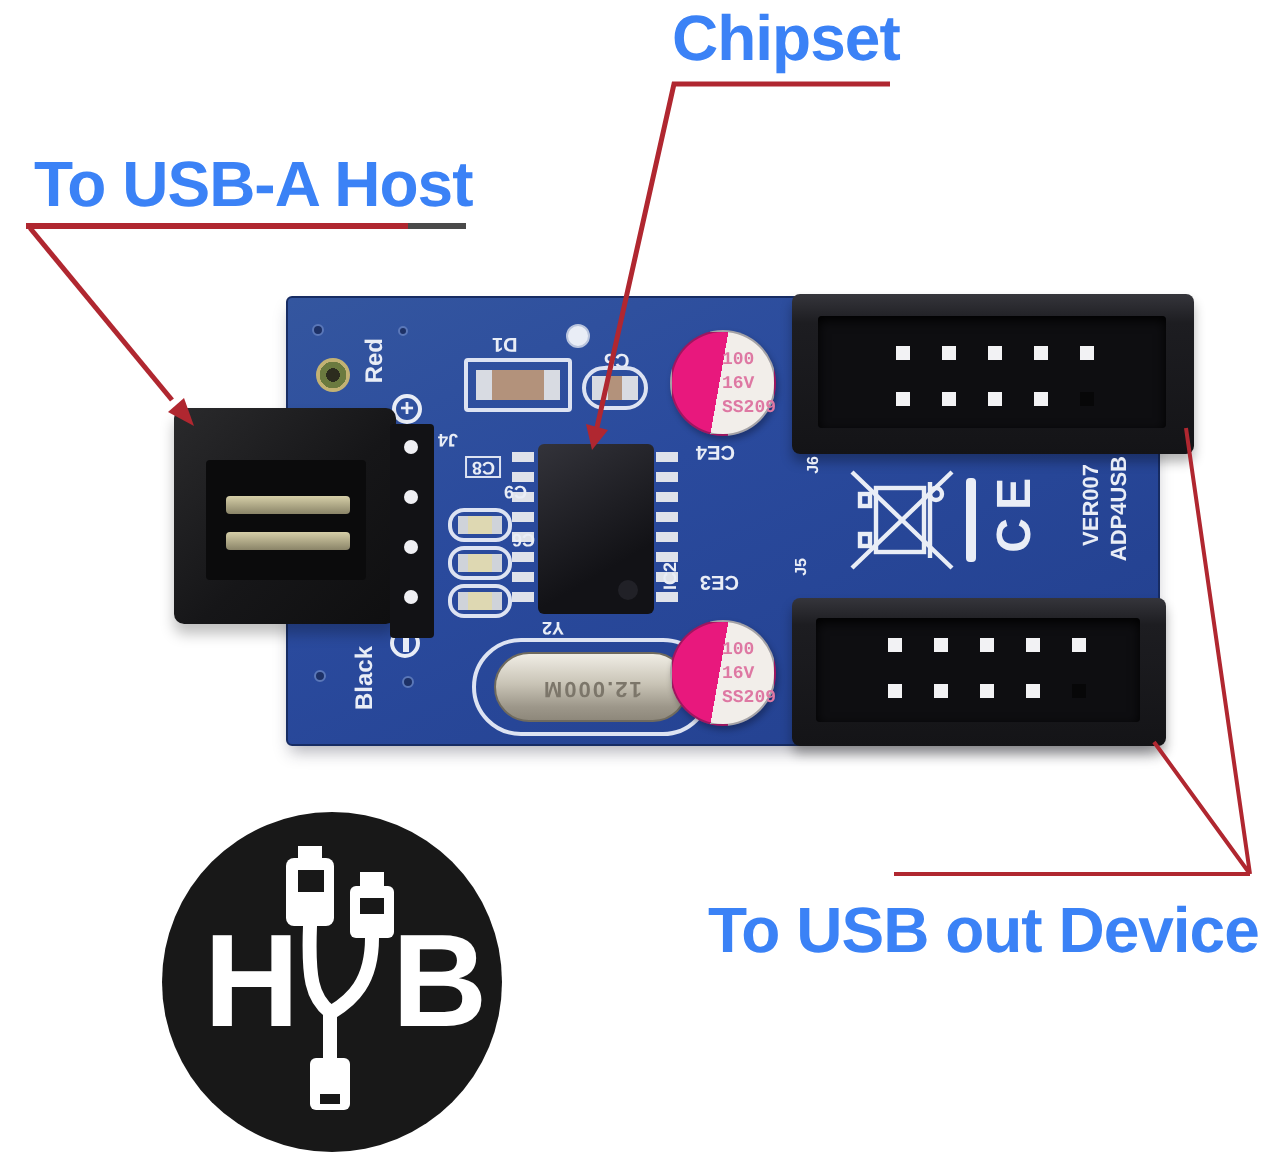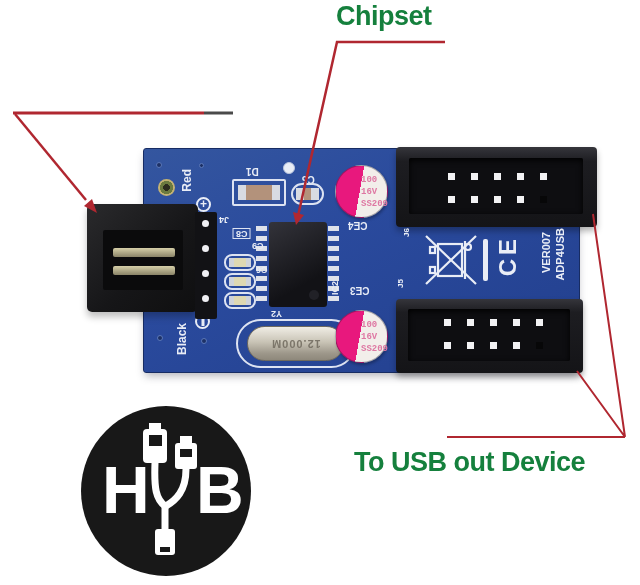--- a/index.html
+++ b/index.html
@@ -3,21 +3,21 @@
 <meta charset="utf-8">
 <style>
   * { margin:0; padding:0; box-sizing:border-box; }
   html,body { background:#fff; }
   .stage {
     position:relative; width:640px; height:585px; background:#ffffff;
     font-family:"Liberation Sans", sans-serif; overflow:hidden;
   }
   
   .ann {
-    position:absolute; font-size:27px; font-weight:bold; color:#15803d;
+    position:absolute; font-size:32px; font-weight:bold; color:#3b82f6;
     letter-spacing:-0.5px; white-space:nowrap;
   }
   .ann-chipset { left:336px; top:1px; }
   .ann-host    { left:17px;  top:74px; }
   .ann-out     { left:354px; top:447px; }
   .overlay { position:absolute; left:0; top:0; width:640px; height:585px; pointer-events:none; z-index:30; }
 
   
   .board {
     position:absolute; left:143px; top:148px; width:437px; height:225px;
@@ -94,20 +94,21 @@
 
   
   .hub-logo { position:absolute; left:80px; top:405px; z-index:10; }
 </style>
 </head>
 <body>
 
 <div class="stage">
 
   <div class="ann ann-chipset">Chipset</div>
+  <div class="ann ann-host">To USB-A Host</div>
   <div class="ann ann-out">To USB out Device</div>
 
   <div class="board">
 
     <div class="via" style="left:12px;top:13px;width:6px;height:6px;"></div>
     <div class="via" style="left:55px;top:14px;width:5px;height:5px;"></div>
     <div class="via" style="left:13px;top:186px;width:6px;height:6px;"></div>
     <div class="via" style="left:57px;top:189px;width:6px;height:6px;"></div>
     <div class="mount-hole"></div>
     <div class="via" style="left:139px;top:13px;width:12px;height:12px;background:#e9edf6;border:1px solid #b9c4dd;"></div>

